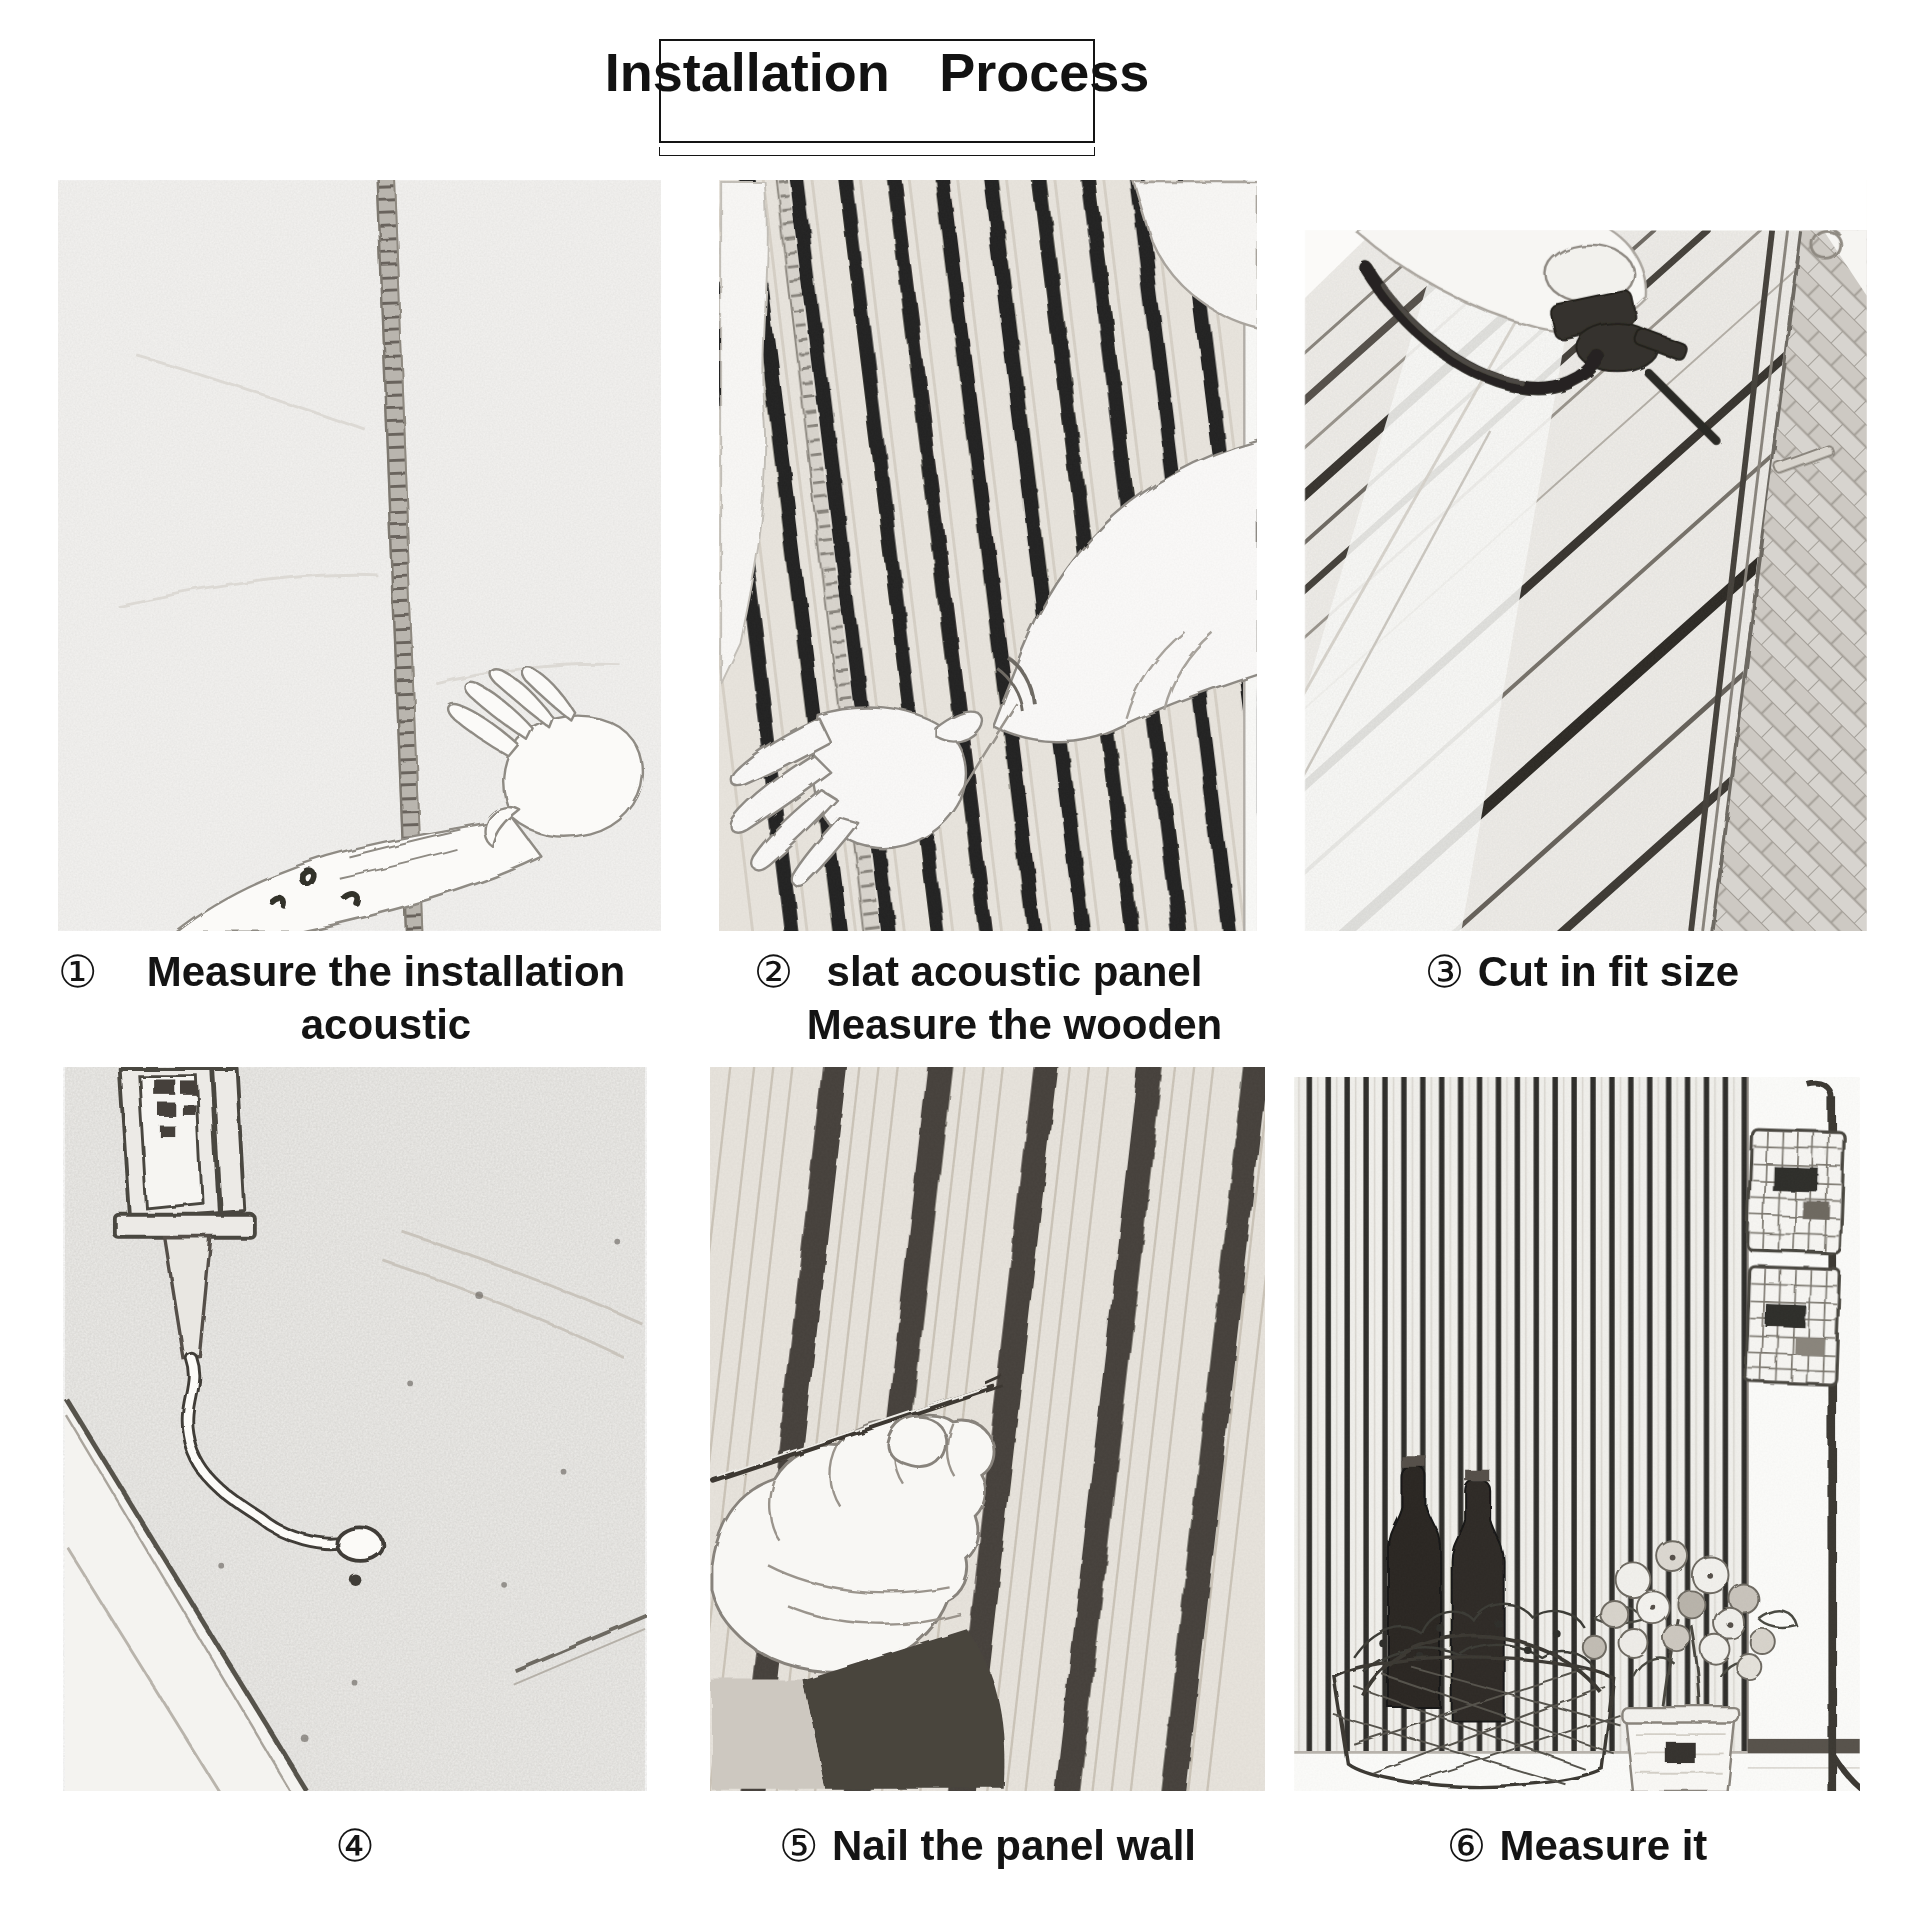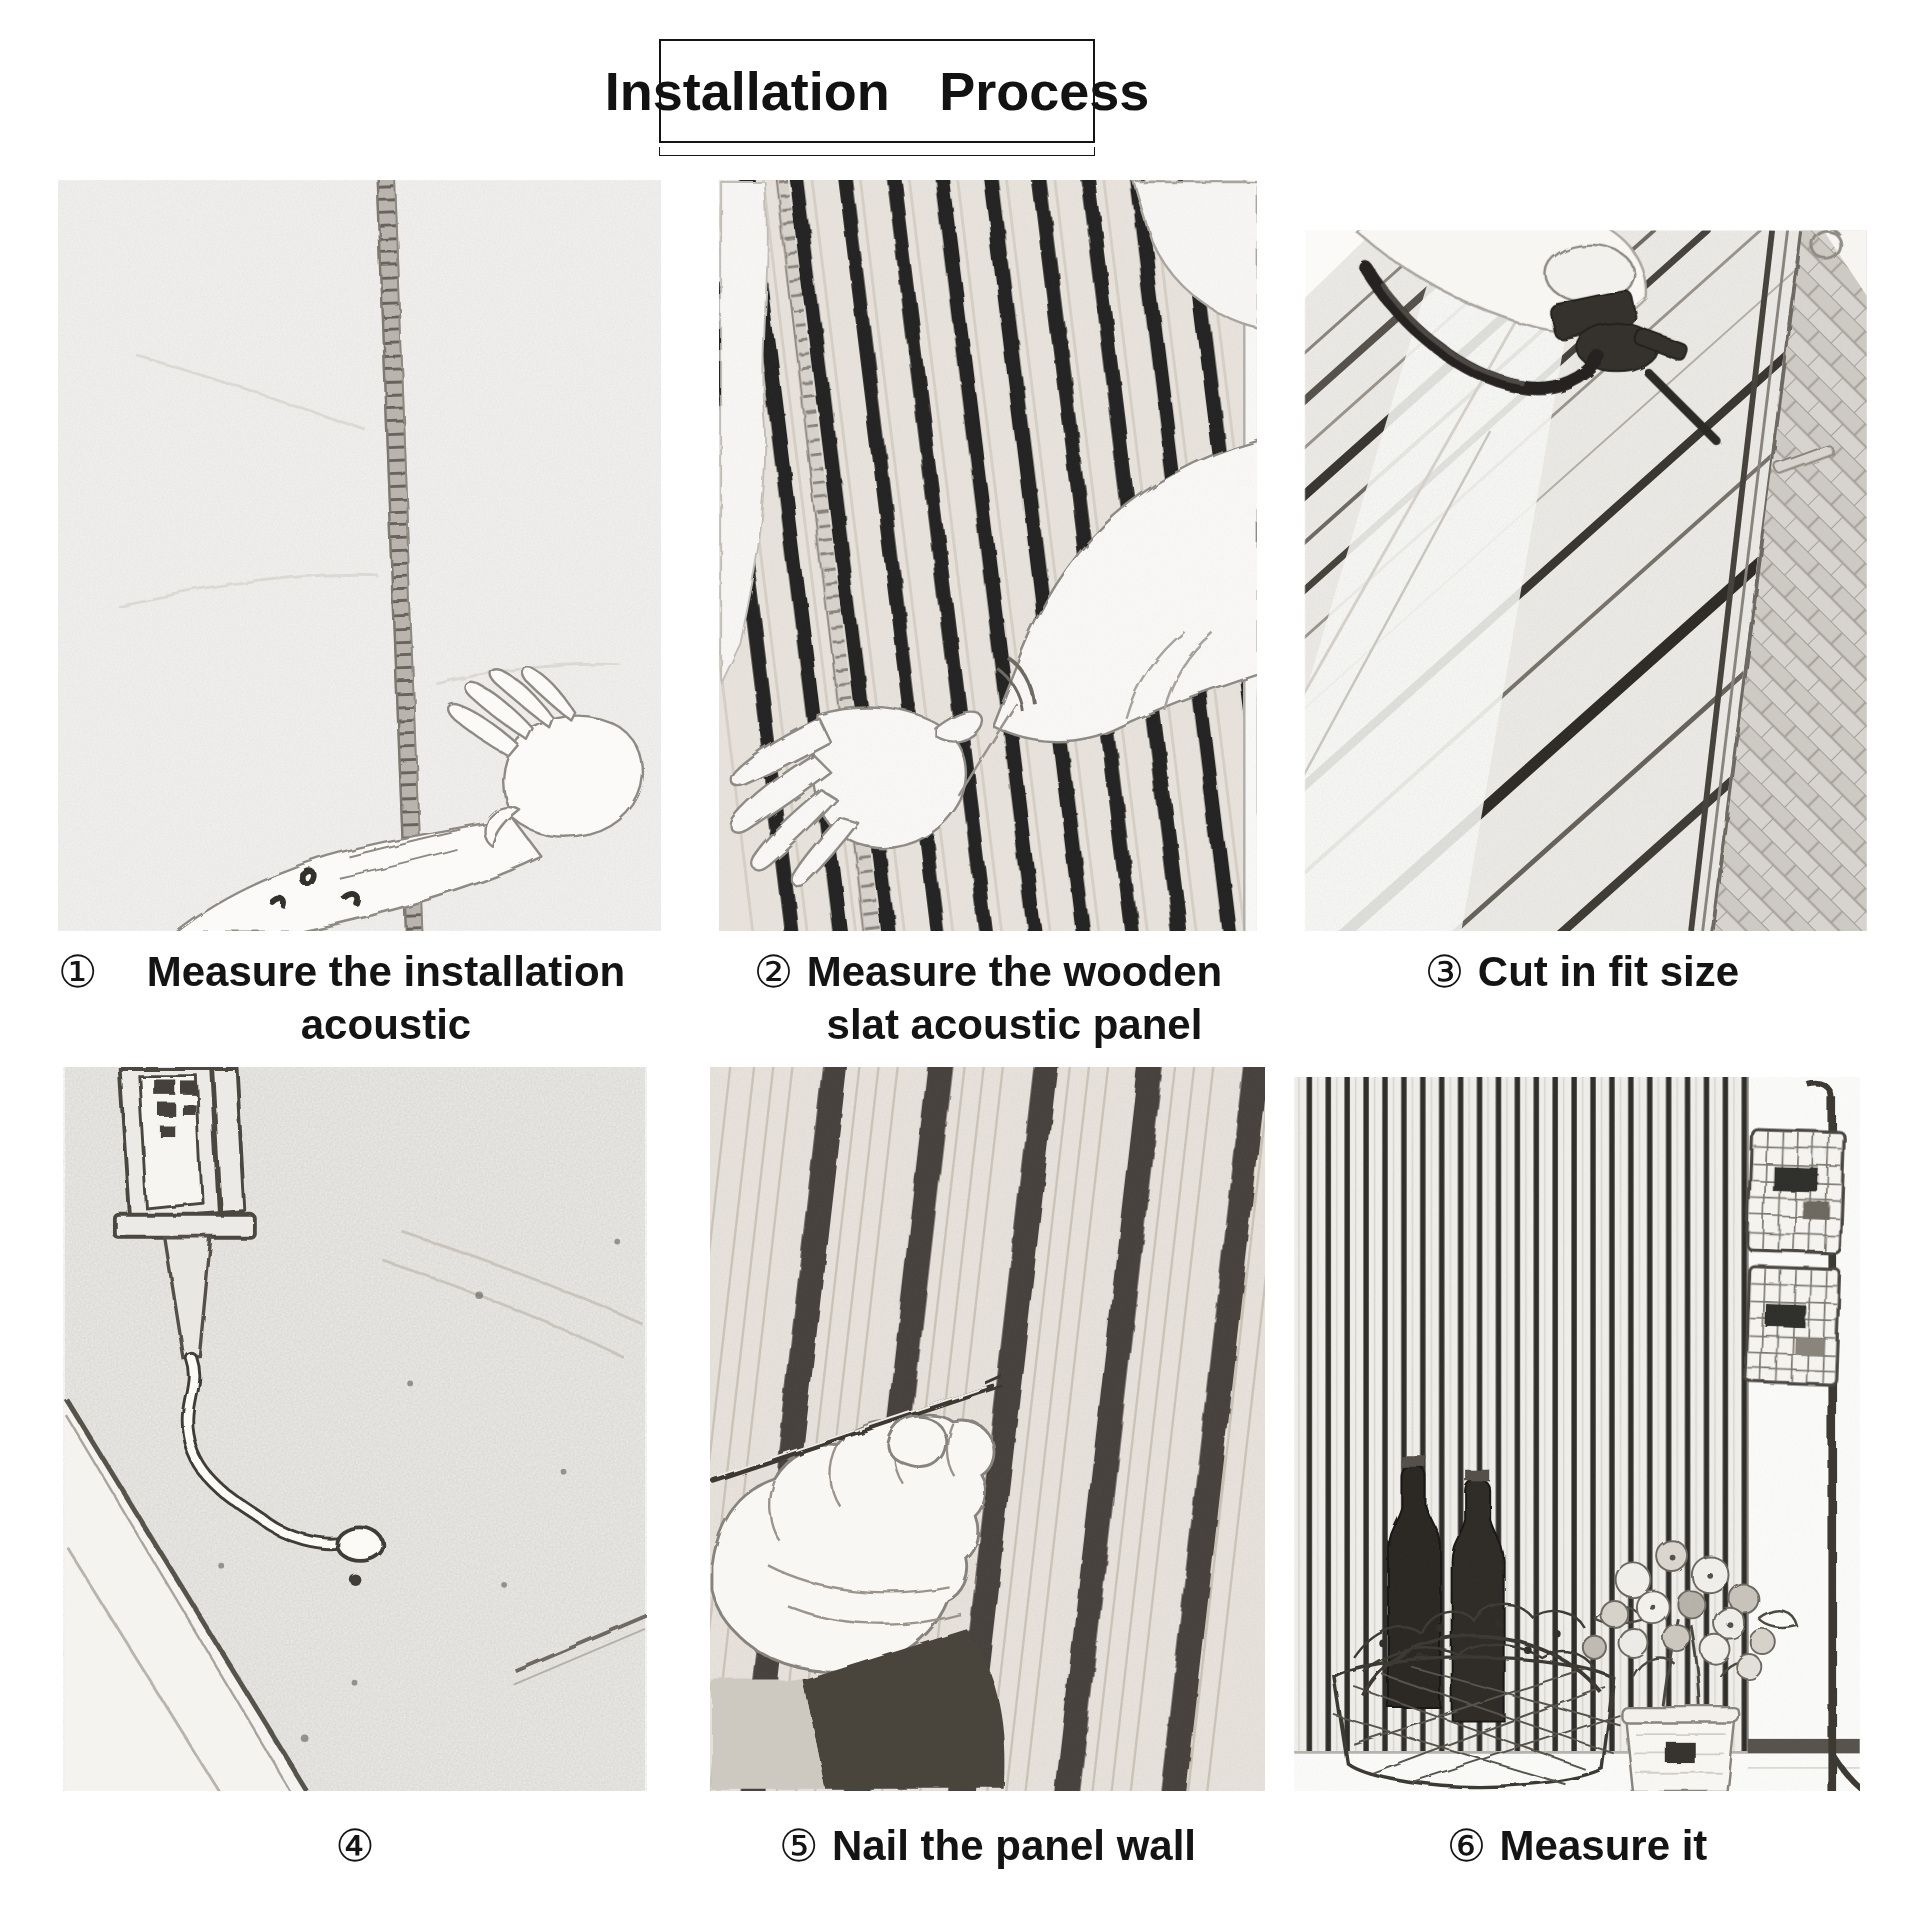--- a/index.html
+++ b/index.html
@@ -4,21 +4,21 @@
 <style>
   html,body{margin:0;padding:0;background:#ffffff;}
   .canvas{
     position:relative;width:1931px;height:1931px;background:#ffffff;
     font-family:"Liberation Sans","DejaVu Sans",sans-serif;color:#161616;overflow:hidden;
   }
   
   .title-box{
     position:absolute;left:659px;top:39px;width:436px;height:104px;
     border:2.9px solid #141414;background:#ffffff;
-    display:flex;align-items:center;justify-content:center;box-sizing:border-box;
+    display:flex;justify-content:center;box-sizing:border-box;
   }
   .title-text{
     margin:0;font-size:54px;font-weight:700;letter-spacing:0px;word-spacing:9.7px;
     white-space:pre;color:#121212;
   }
   .title-underline{
     position:absolute;left:659px;top:147px;width:436px;height:8.7px;
     border:1.9px solid #141414;border-top:none;box-sizing:border-box;background:#ffffff;
   }
   
@@ -172,22 +172,22 @@
             <path d="M222,566 C240,552 256,546 266,550 C274,556 270,568 256,576 C244,582 232,580 222,574 Z"></path>
           </g>
           <path d="M246,636 C268,600 288,568 306,540" stroke="#9a958e" stroke-width="2.5" fill="none"></path>
         </g>
         <rect width="557" height="778" filter="url(#g2)" opacity="0.12"></rect>
       </svg>
     </div>
     <figcaption>
       <span class="num">②</span>
       <span class="cap-text">
-        <span>Measure the wooden</span>
-          <span>slat acoustic panel</span>
+        <span>slat acoustic panel</span>
+          <span>Measure the wooden</span>
       </span>
     </figcaption>
   </figure>
 
   <figure class="step" id="step3">
     <div class="illus" aria-label="cut-panel-sketch">
       <svg viewBox="0 0 590 778" aria-hidden="true">
         <defs>
           <filter id="g3">
               <feTurbulence type="fractalNoise" baseFrequency="0.55" numOctaves="2" stitchTiles="stitch"></feTurbulence>

